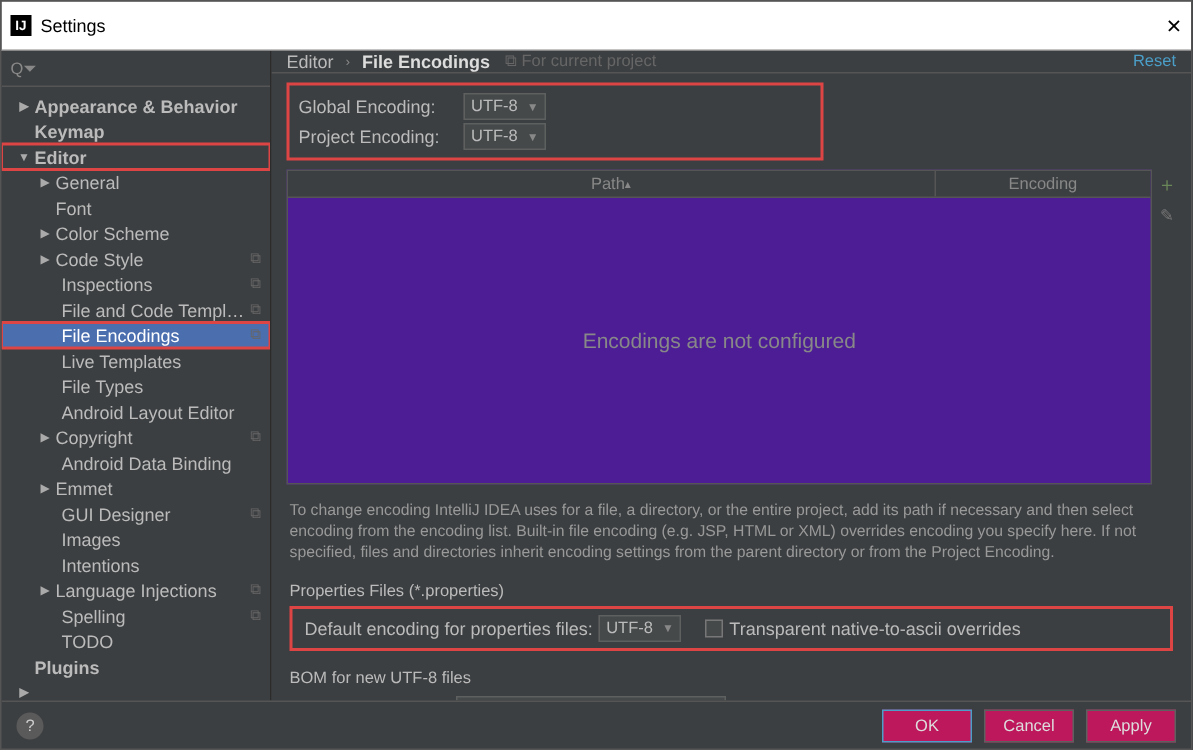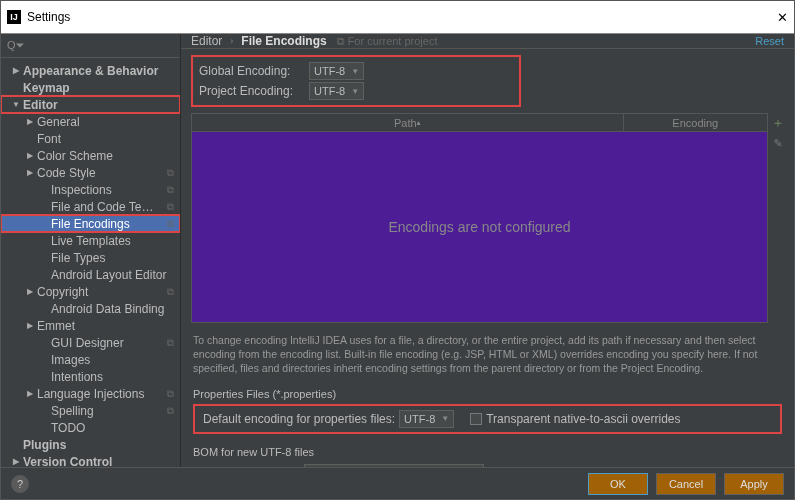--- a/index.html
+++ b/index.html
@@ -53,21 +53,21 @@
     height: 17px;
     display: flex;
     align-items: center;
     padding-right: 6px;
     color: #bbbbbb;
     cursor: pointer;
     position: relative;
   }
   .tree-item.level-0 { padding-left: 10px; font-weight: bold; }
   .tree-item.level-1 { padding-left: 24px; }
-  .tree-item.level-2 { padding-left: 38px; }
+  .tree-item.level-2 { padding-left: 28px; }
   .tree-item .arrow {
     width: 10px; height: 10px;
     display: inline-flex; align-items: center; justify-content: center;
     margin-right: 2px;
     font-size: 8px;
     color: #aaa;
   }
   .tree-item .lbl { flex: 1; white-space: nowrap; overflow: hidden; text-overflow: ellipsis; }
   .tree-item .badge {
     font-size: 10px; color: #666;
@@ -94,21 +94,21 @@
     padding: 0 10px;
     gap: 6px;
   }
   .crumb-sep { color: #888; font-size: 9px; margin: 0 2px; }
   .current-project { color: #666; font-size: 11px; margin-left: 4px; }
   .reset-link { color: #4a9ec8; margin-left: auto; cursor: pointer; font-size: 11px; }
 
   .encoding-block {
     border: 2px solid #d44;
     margin: 6px 10px 2px 10px;
-    width: 330px;
+    width: 358px;
     padding: 4px 6px;
   }
   .form-row {
     display: flex; align-items: center;
     height: 20px;
   }
   .form-row label { width: 110px; color: #bbb; }
   .combo {
     background: #45494a;
     border: 1px solid #5e6060;
@@ -188,21 +188,21 @@
     gap: 8px;
   }
   .footer .help {
     width: 18px; height: 18px; border-radius: 9px;
     background:#5a5a5a; color:#ccc;
     display:flex; align-items:center; justify-content:center;
     font-size:11px; cursor:pointer; margin-right:auto;
   }
   .btn {
     min-width: 60px; height: 22px;
-    background: #a16207; border: 1px solid #5e6060;
+    background: #be185d; border: 1px solid #5e6060;
     color: #ddd; font-size: 11px;
     display: flex; align-items: center; justify-content: center;
     cursor: pointer; padding: 0 10px;
   }
   .btn.primary { border:1px solid #4a9ec8; }
   .crumb-bold { font-weight: bold; color:#ddd; }
 </style>
 </head>
 <body>
 
@@ -315,21 +315,20 @@
         <div class="tree-item level-2">
           <span class="arrow"></span>
           <span class="lbl">TODO</span>
         </div>
         <div class="tree-item level-0">
           <span class="arrow"></span>
           <span class="lbl" style="font-weight: bold;">Plugins</span>
         </div>
         <div class="tree-item level-0">
           <span class="arrow">▶</span>
-          <span class="lbl">Version Control</span>
         </div>
       </div>
   </div>
 
   <div class="content">
     <div class="content-header">
       <span>Editor</span>
       <span class="crumb-sep">›</span>
       <span class="crumb-bold">File Encodings</span>
       <span class="current-project">⧉ <span>For current project</span></span>

